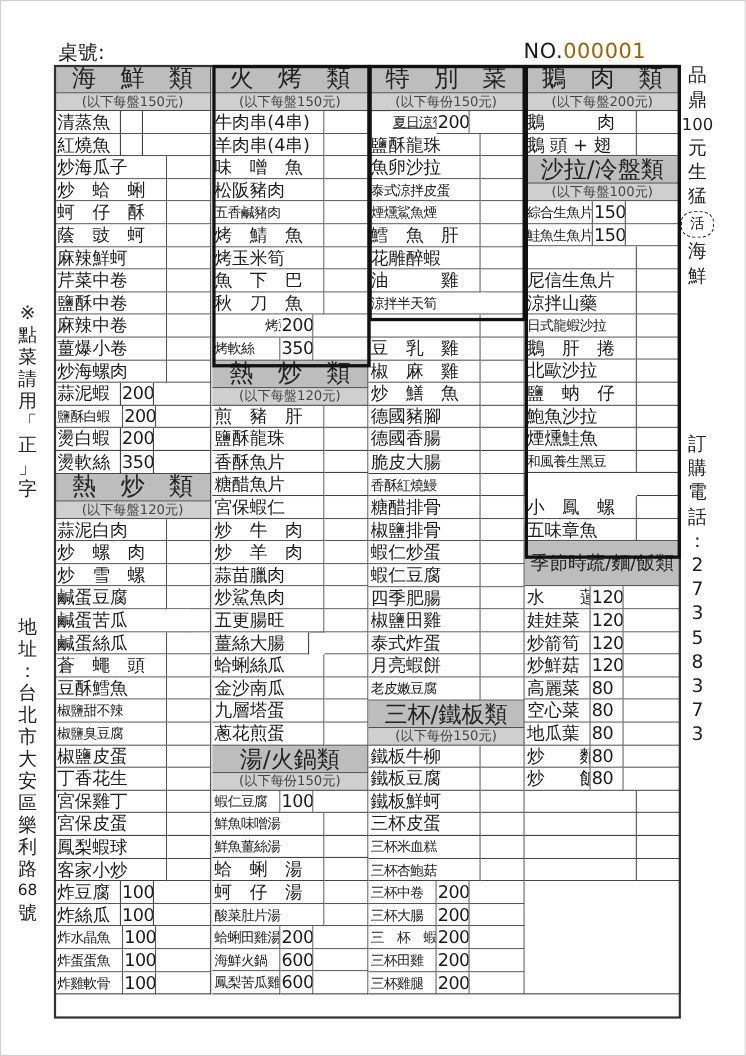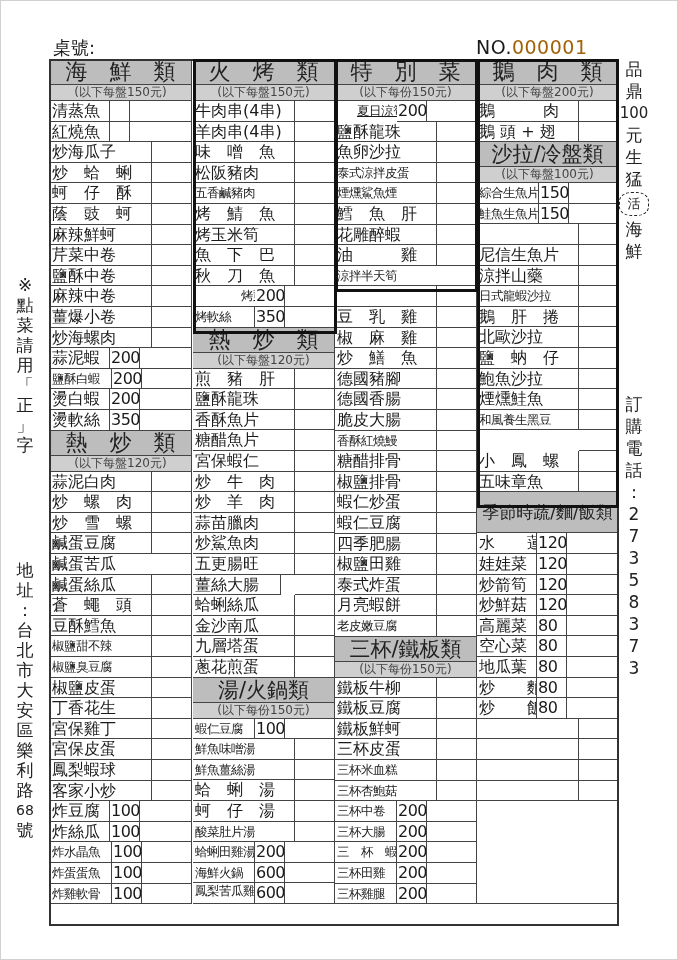--- a/index.html
+++ b/index.html
@@ -207,21 +207,21 @@
     <div class="cell name" style="left: 193px; top: 801px; width: 102px; height: 20.6px;">蚵　仔　湯</div>
     <div class="cell qty" style="left: 295px; top: 801px; width: 40px; height: 20.6px;"></div>
     <div class="cell name small" style="left: 193px; top: 821.6px; width: 102px; height: 20.6px;">酸菜肚片湯</div>
     <div class="cell qty" style="left: 295px; top: 821.6px; width: 40px; height: 20.6px;"></div>
     <div class="cell name small" style="left: 193px; top: 842.2px; width: 62px; height: 20.6px;">蛤蜊田雞湯</div>
     <div class="cell price" style="left: 255px; top: 842.2px; width: 30px; height: 20.6px;">200</div>
     <div class="cell qty" style="left: 285px; top: 842.2px; width: 50px; height: 20.6px;"></div>
     <div class="cell name small" style="left: 193px; top: 862.8px; width: 62px; height: 20.6px;">海鮮火鍋</div>
     <div class="cell price" style="left: 255px; top: 862.8px; width: 30px; height: 20.6px;">600</div>
     <div class="cell qty" style="left: 285px; top: 862.8px; width: 50px; height: 20.6px;"></div>
-    <div class="cell name small" style="left: 193px; top: 883.4px; width: 62px; height: 20.6px; font-family: Liberation Mono, monospace;">鳳梨苦瓜雞</div>
+    <div class="cell name small" style="left: 193px; top: 883.4px; width: 62px; height: 20.6px;">鳳梨苦瓜雞</div>
     <div class="cell price" style="left: 255px; top: 883.4px; width: 30px; height: 20.6px;">600</div>
     <div class="cell qty" style="left: 285px; top: 883.4px; width: 50px; height: 20.6px;"></div>
     <div class="cell hdr" style="left: 335px; top: 60px; width: 142px; height: 25px;">特　別　菜</div>
     <div class="cell sub" style="left: 335px; top: 85px; width: 142px; height: 16px;">(以下每份150元)</div>
     <div class="cell name small" style="left: 355px; top: 101px; width: 62px; height: 26px; text-decoration: underline;">夏日涼筍</div>
     <div class="cell price" style="left: 397px; top: 101px; width: 30px; height: 20.6px;">200</div>
     <div class="cell qty" style="left: 427px; top: 101px; width: 50px; height: 20.6px;"></div>
     <div class="cell name" style="left: 335px; top: 121.6px; width: 102px; height: 20.6px;">鹽酥龍珠</div>
     <div class="cell qty" style="left: 437px; top: 121.6px; width: 40px; height: 20.6px;"></div>
     <div class="cell name" style="left: 335px; top: 142.2px; width: 102px; height: 20.6px;">魚卵沙拉</div>

